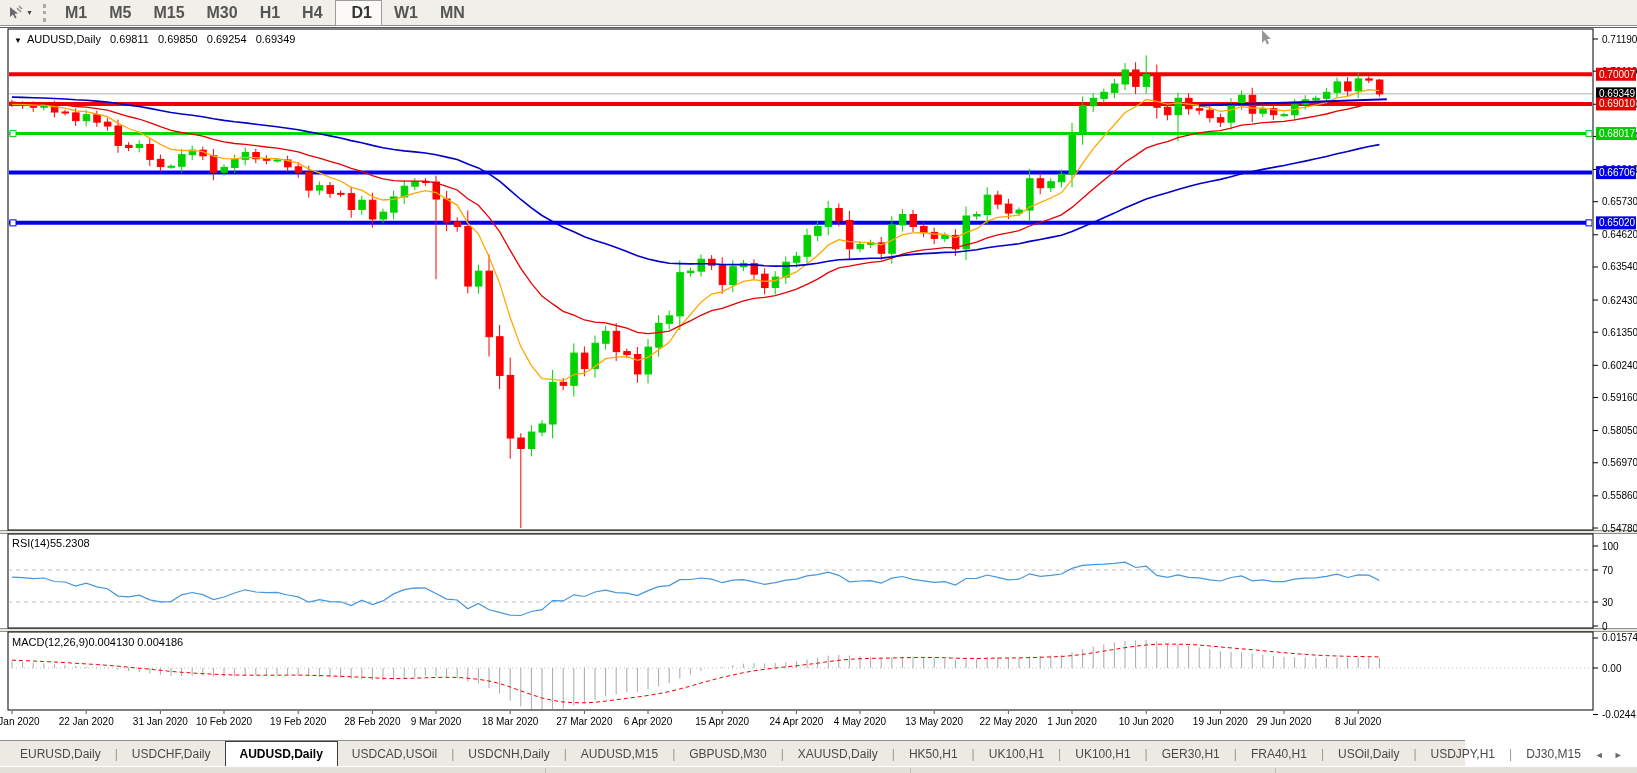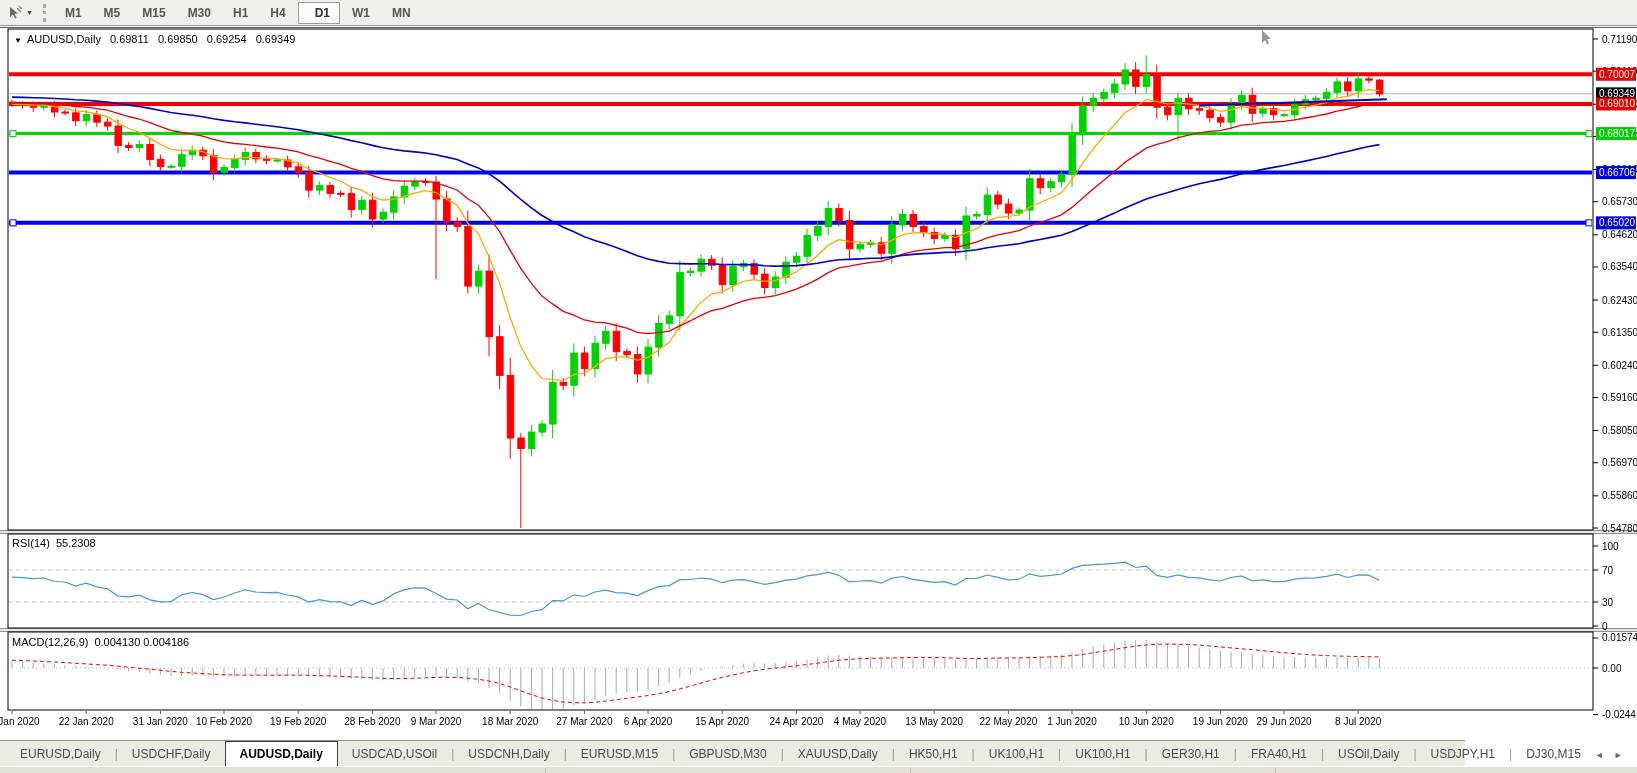--- a/index.html
+++ b/index.html
@@ -5,33 +5,33 @@
   * { margin:0; padding:0; box-sizing:border-box; }
   body { font-family:"Liberation Sans", sans-serif; background:#fff; }
   #app { position:relative; width:1637px; height:773px; overflow:hidden; background:#fff; }
 
   
   #toolbar { position:absolute; left:0; top:0; width:1637px; height:26px;
     background:#f1efe9; border-bottom:1px solid #8f8f8f; display:flex; align-items:center; }
   .tb-icon { width:22px; height:20px; margin-left:4px; display:flex; align-items:center; justify-content:center; cursor:pointer; }
   .tb-caret { font-size:7px; color:#444; margin:0 4px 0 0; cursor:pointer; }
   .tb-grip { height:18px; border-left:3px dotted #aaa; margin:0 8px 0 6px; }
-  .tf-btn { font-size:12px; font-weight:bold; color:#555; padding:3px 9px; margin:0 1px; cursor:pointer; border:1px solid transparent; }
+  .tf-btn { font-size:16px; font-weight:bold; color:#555; padding:3px 9px; margin:0 1px; cursor:pointer; border:1px solid transparent; }
   .tf-btn.active { background:#fbfaf7; border:1px solid #9c9c9c; color:#333;padding-left:16px; }
   #leftframe { position:absolute; left:0; top:26px; width:8px; height:714px;
     background:#d6d2ca; border-left:2px solid #6e6e6e; border-right:1px solid #555; }
   #chartSvg { position:absolute; left:0; top:26px; }
 
   .overlay { position:absolute; z-index:5; font-size:11px; color:#000; white-space:nowrap; }
   #title { left:14px; top:33px; font-weight:normal; }
   #title .caret { font-size:8px; margin-right:5px; }
   #title span { margin-right:6px; }
   #rsiLabel  { left:12px; top:537px; }
   #macdLabel { left:12px; top:636px; }
-  .ind-val { margin-left:6px; }
+  .ind-val { }
 
   
   #tabbar { position:absolute; left:0; top:740px; width:1465px; height:26px;
     background:#edeae3; border-top:1px solid #8f8f8f; display:flex; align-items:flex-end; padding-left:6px; }
   .tab { font-size:12px; color:#4a4a4a; padding:4px 14px 5px 14px; cursor:pointer; white-space:nowrap; }
   .tab.active { background:#fff; border:1px solid #3c3c3c; border-bottom:none; font-weight:bold; color:#000; padding-top:5px; }
   .tab-sep { color:#9a968e; font-size:12px; padding-bottom:5px; }
   #tab-scroll { margin-left:auto; margin-right:10px; display:flex; gap:10px; align-items:center; padding-bottom:6px; }
   #tab-scroll span { font-size:9px; color:#6a6a6a; cursor:pointer; }
 
@@ -640,21 +640,21 @@
 
   <div id="tabbar">
       <div class="tab">EURUSD,Daily</div>
       <span class="tab-sep">|</span>
       <div class="tab">USDCHF,Daily</div>
       <div class="tab active">AUDUSD,Daily</div>
       <div class="tab">USDCAD,USOil</div>
       <span class="tab-sep">|</span>
       <div class="tab">USDCNH,Daily</div>
       <span class="tab-sep">|</span>
-      <div class="tab">EURUSD,M15</div>
+      <div class="tab">AUDUSD,M15</div>
       <span class="tab-sep">|</span>
       <div class="tab">GBPUSD,M30</div>
       <span class="tab-sep">|</span>
       <div class="tab">XAUUSD,Daily</div>
       <span class="tab-sep">|</span>
       <div class="tab">HK50,H1</div>
       <span class="tab-sep">|</span>
       <div class="tab">UK100,H1</div>
       <span class="tab-sep">|</span>
       <div class="tab">UK100,H1</div>

